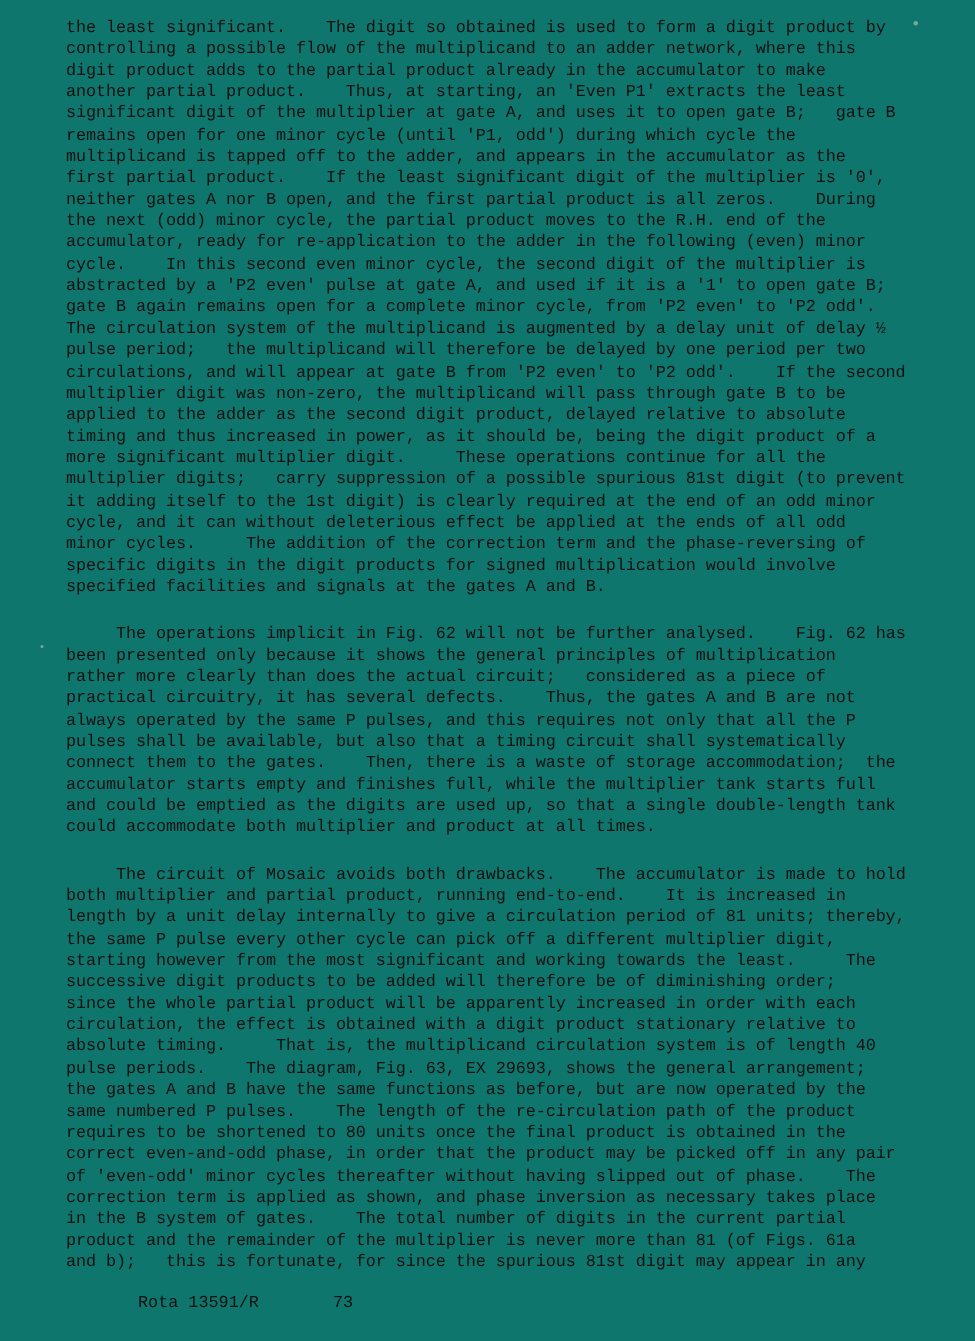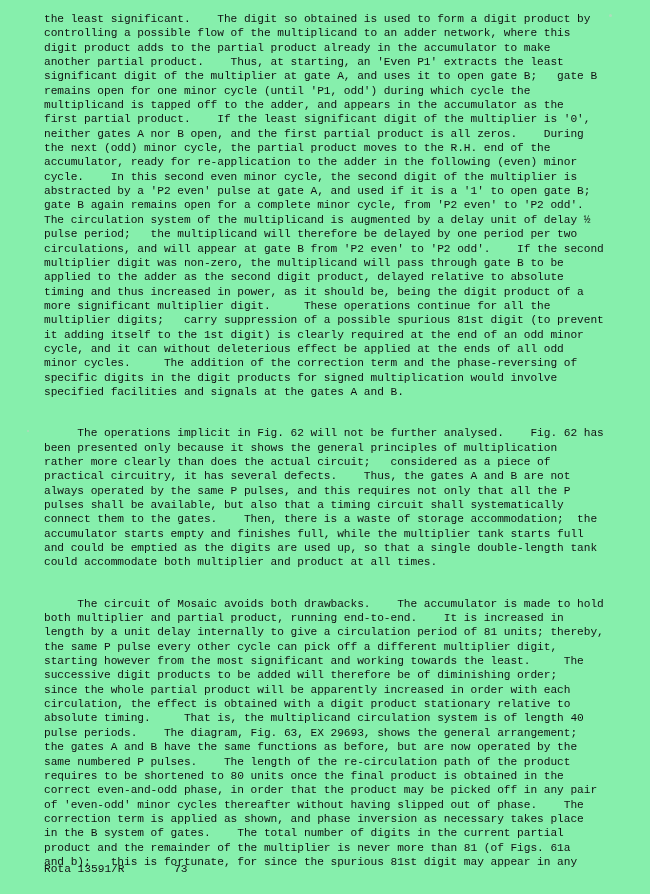--- a/index.html
+++ b/index.html
@@ -4,21 +4,21 @@
 <style>
   html, body {
     margin: 0;
     padding: 0;
     background: #ffffff;
   }
   .page {
     position: relative;
     width: 650px;
     height: 894px;
-    background: #86efac;
+    background: #0f766e;
     font-family: "Liberation Mono", "DejaVu Sans Mono", monospace;
     color: #1a1a1a;
     overflow: hidden;
   }
   .content {
     position: absolute;
     left: 44px;
     top: 12px;
     width: 566px;
   }
@@ -26,37 +26,38 @@
     font-size: 11.2px;
     line-height: 14.35px;
     letter-spacing: -0.05px;
     text-align: justify;
     white-space: pre-wrap;
     word-spacing: 0px;
     margin: 0 0 0 0;
     color: #111;
   }
   .para + .para {
-    margin-top: 27px;
+    margin-top: 17px;
   }
   .footer {
     position: absolute;
     left: 44px;
     top: 862px;
     width: 566px;
     font-size: 11.2px;
     line-height: 14px;
     color: #111;
   }
   .footer-row {
     display: flex;
     align-items: baseline;
   }
   .doc-id {
     width: 130px;
+    margin-left: 48px;
   }
   .page-num {
     width: 60px;
     text-align: left;
   }
   
   .speck {
     position: absolute;
     background: #cfcfc8;
     border-radius: 50%;

